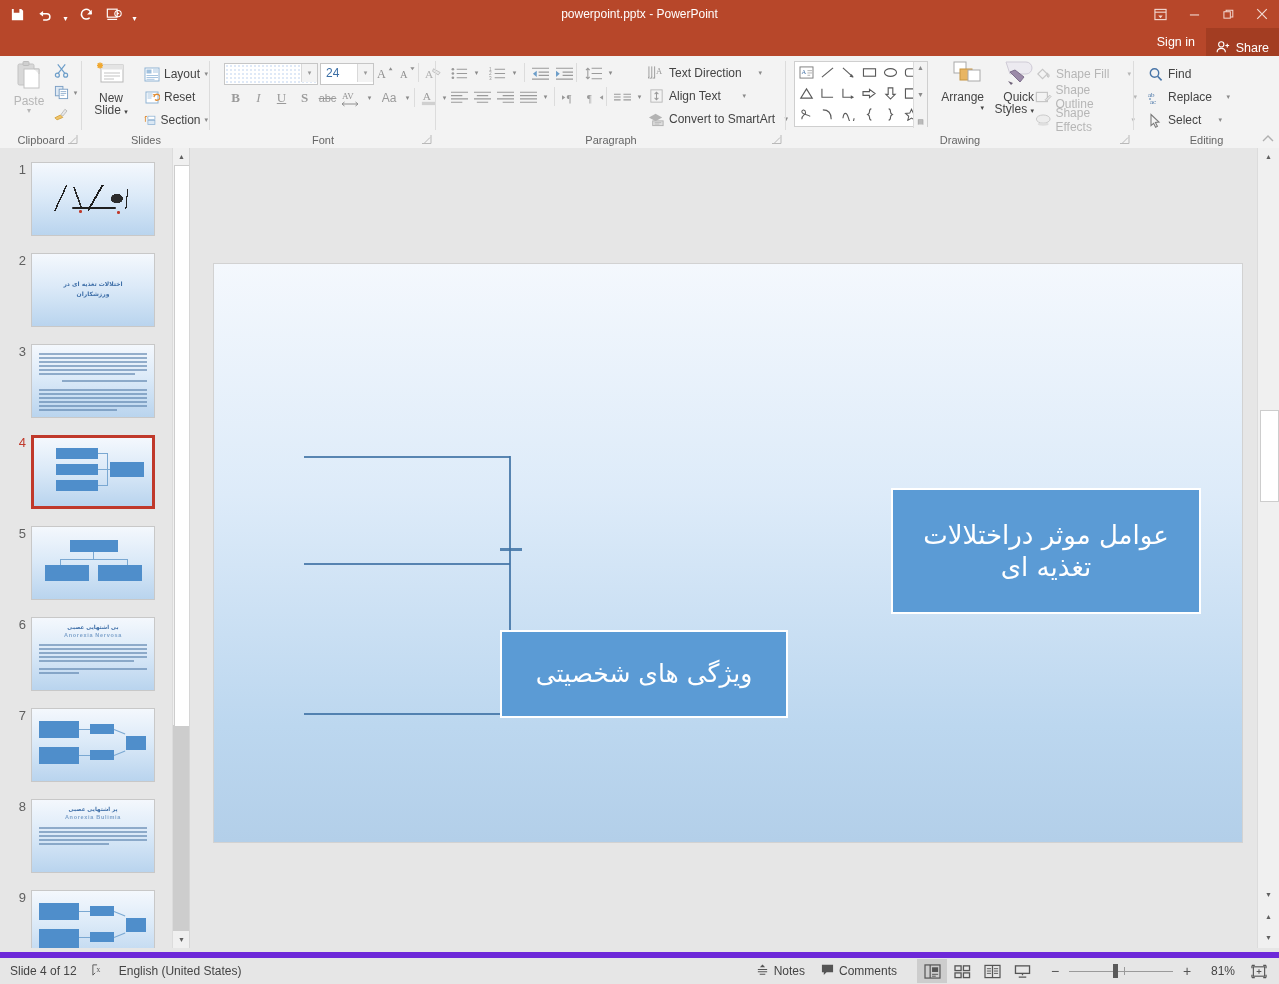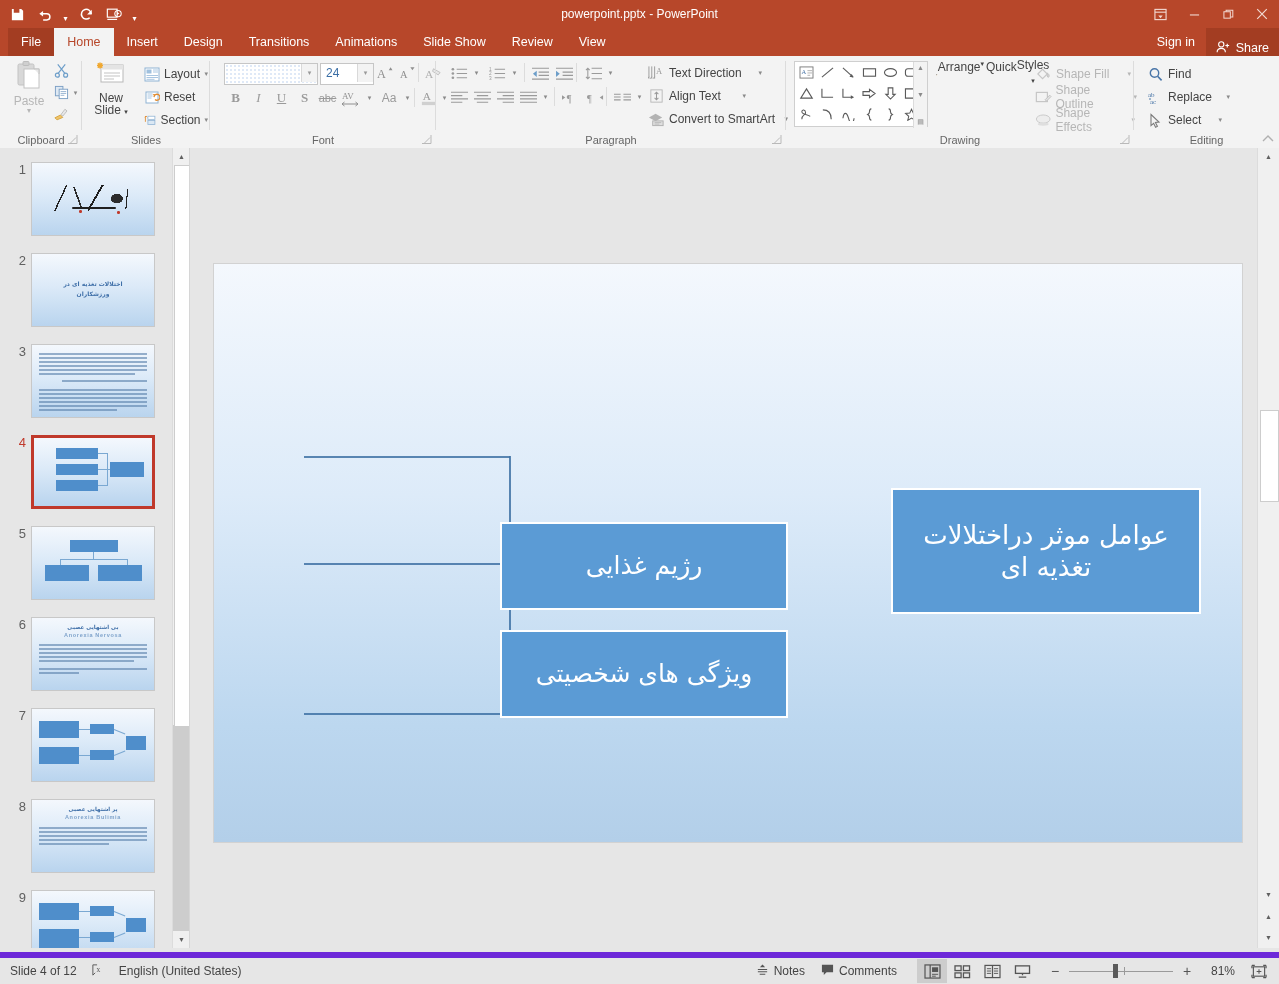--- a/index.html
+++ b/index.html
@@ -70,21 +70,21 @@
   .pbtn{position:absolute;width:23px;height:22px;display:flex;align-items:center;justify-content:center;cursor:pointer;border-radius:2px;}
   .pcrt{position:absolute;width:11px;height:22px;display:flex;align-items:center;justify-content:center;cursor:pointer;font-size:7px;color:#8a8a8a;}
 
   
   #g-drawing{left:786px;width:348px;}
   .shapegal{position:absolute;left:8px;top:5px;width:132px;height:64px;border:1px solid #cfcfcf;background:#fff;}
   .shaperow{display:flex;height:21px;align-items:center;padding-left:1px;}
   .shapecell{width:21px;height:20px;display:flex;align-items:center;justify-content:center;cursor:pointer;border-radius:2px;}
   .galscroll{position:absolute;right:0;top:0;width:13px;height:62px;background:#f3f3f3;border-left:1px solid #dcdcdc;display:flex;flex-direction:column;justify-content:space-between;align-items:center;padding:2px 0;}
   .galsb{font-size:7px;color:#8a8a8a;cursor:pointer;line-height:8px;}
-  .bigbtn{position:absolute;top:4px;width:48px;height:66px;display:flex;align-items:flex-start;cursor:pointer;border-radius:2px;}
+  .bigbtn{position:absolute;top:4px;width:48px;height:66px;display:flex;flex-direction:column;align-items:flex-end;cursor:pointer;border-radius:2px;}
   .bigbtn .bbtxt{font-size:12px;line-height:14px;text-align:center;color:#444;}
 
   
   #g-editing{left:1134px;width:145px;}
 
   
   .thumbpane{position:absolute;left:0;top:148px;width:172px;bottom:36px;background:#e6e6e6;overflow:hidden;}
   .thumb-row{position:absolute;left:0;width:172px;height:91px;display:flex;align-items:flex-start;}
   .thumb-num{width:26px;text-align:right;padding-right:5px;font-size:13px;color:#606060;line-height:16px;padding-top:0px;}
   .thumb-num.sel{color:#c0392b;}
@@ -190,31 +190,20 @@
       </div>
       <div class="win-btn close">
         <svg width="12" height="12" viewBox="0 0 12 12">
             <path d="M1.2 1.2l9.6 9.6M10.8 1.2l-9.6 9.6" stroke="#f2d9d2" stroke-width="1.2"></path>
           </svg>
       </div>
     </div>
   </div>
 
   <div class="tabbar">
-    <div class="tabs">
-      <div class="tab file">File</div>
-      <div class="tab active">Home</div>
-      <div class="tab">Insert</div>
-      <div class="tab">Design</div>
-      <div class="tab">Transitions</div>
-      <div class="tab">Animations</div>
-      <div class="tab">Slide Show</div>
-      <div class="tab">Review</div>
-      <div class="tab">View</div>
-    </div>
     <div class="signin">Sign in</div>
     <div class="share">
       <span>
         <svg width="15" height="14" viewBox="0 0 16 14">
             <circle cx="5.6" cy="4.2" r="2.8" fill="none" stroke="#fff" stroke-width="1.2"></circle>
             <path d="M1.2 12.6c0-2.6 2-4.2 4.4-4.2s4.4 1.6 4.4 4.2" fill="none" stroke="#fff" stroke-width="1.2"></path>
             <path d="M12 3.4v4M10 5.4h4" stroke="#fff" stroke-width="1.2"></path>
           </svg>
       </span>
       <span>Share</span>
@@ -835,23 +824,20 @@
 
   <div class="stage">
     <div class="slide">
 
       <div class="conn" style="left:295px;top:192px;width:1.5px;height:258px"></div>
       <div class="conn" style="left:90px;top:192px;width:206px;height:1.5px"></div>
       <div class="conn" style="left:90px;top:299px;width:206px;height:1.5px"></div>
       <div class="conn" style="left:90px;top:449px;width:206px;height:1.5px"></div>
       <div class="conn" style="left:286px;top:284px;width:22px;height:2.5px"></div>
 
-      <div class="node" style="left:288px;top:260px;width:284px;height:84px">
-        <span>رژیم غذایی</span>
-      </div>
       <div class="node" style="left:288px;top:368px;width:284px;height:84px">
         <span>ویژگی های شخصیتی</span>
       </div>
 
       <div class="node" style="left:679px;top:226px;width:306px;height:122px;font-size:26px">
         <span>عوامل موثر دراختلالات تغذیه ای</span>
       </div>
     </div>
   </div>
 

